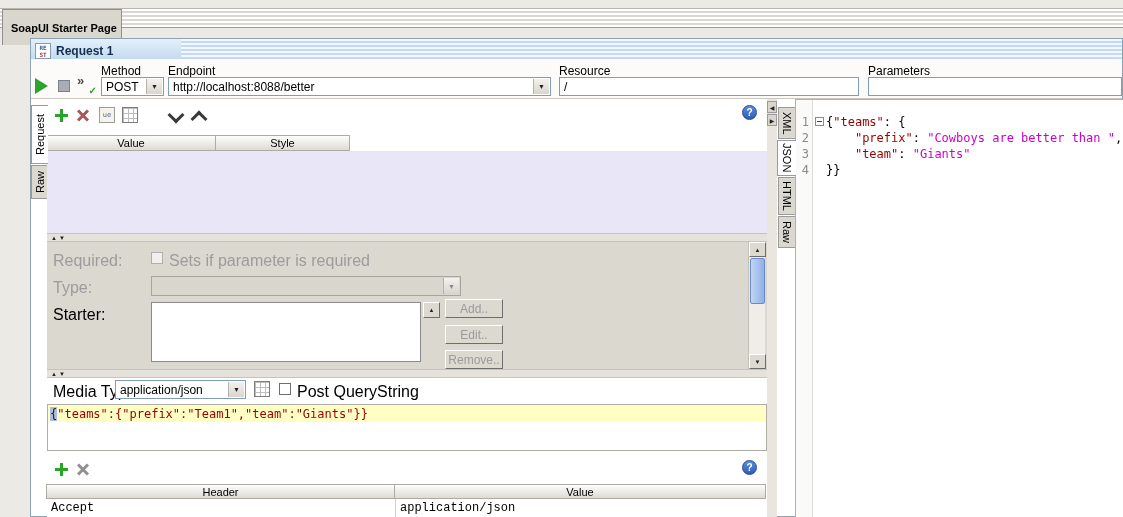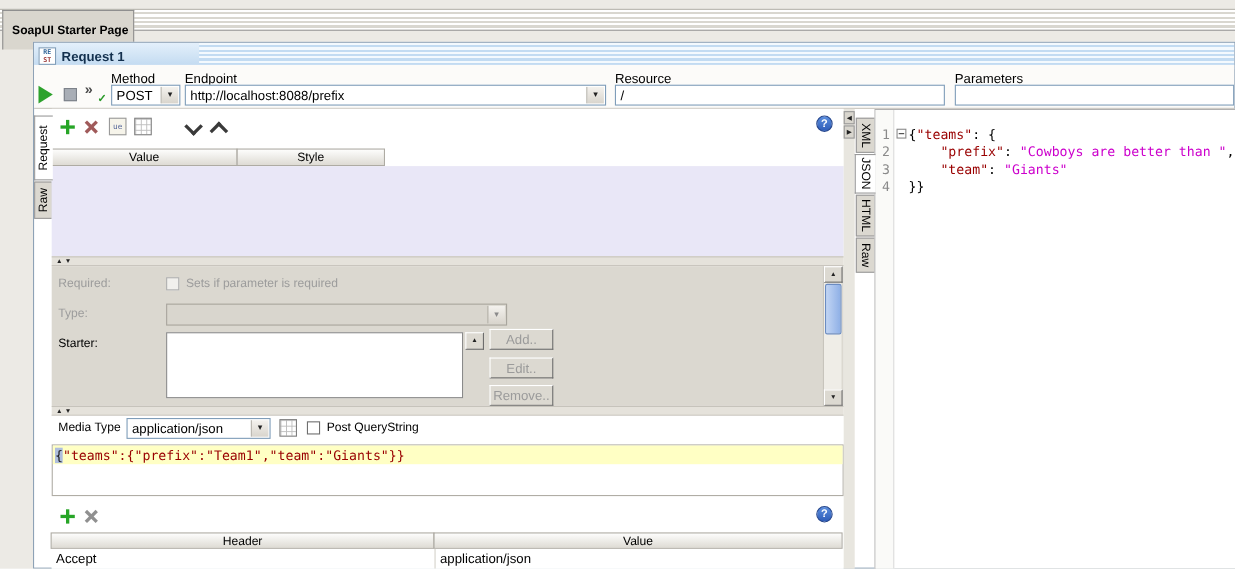--- a/index.html
+++ b/index.html
@@ -95,21 +95,21 @@
   .ptable-head { position:absolute; top:36px; left:0; height:16px; display:flex; }
   .th { background:linear-gradient(#fdfdfc,#dedbd4); border:1px solid #aeaba3;
     margin-left:-1px; font-size:11px; display:flex; align-items:center; justify-content:center; }
   .ptable-body { position:absolute; top:52px; left:0; width:720px; height:82px; background:#e9e7f7; }
 
   .msplit { position:absolute; left:0; width:720px; height:9px; background:#e5e2db;
     border-top:1px solid #c6c3bb; border-bottom:1px solid #c6c3bb; font-size:6px; color:#222;
     display:flex; align-items:center; gap:2px; padding-left:4px; line-height:6px; }
 
   .pform { position:absolute; top:143px; left:0; width:720px; height:127px; background:#dbd8d0; }
-  .flabel { position:absolute; font-size:11px; }
+  .flabel { position:absolute; font-size:16px; }
   .dim { color:#9c9c9c; }
   .cb { position:absolute; width:12px; height:12px; background:#fff; border:1px solid #6f6f6f; }
   .cb.dis { border-color:#aeaeae; background:#f1f0ed; }
   .listbox { position:absolute; background:#fff; border:1px solid #8a8a8a; }
   .btn { position:absolute; background:#dcd9d1; border:1px solid;
     border-color:#ffffff #6d6d6d #6d6d6d #ffffff; font-size:12px; color:#9b9b9b;
     display:flex; align-items:center; justify-content:center; }
   .sq-btn { position:absolute; width:17px; height:16px; background:#dcd9d1; border:1px solid;
     border-color:#ffffff #6d6d6d #6d6d6d #ffffff; font-size:6px; color:#222;
     display:flex; align-items:center; justify-content:center; }
@@ -123,21 +123,21 @@
 
   .media-row { position:absolute; top:279px; left:0; width:720px; height:24px; background:#fff; }
 
   .body-edit { position:absolute; top:305px; left:0; width:720px; height:47px; background:#fff; border:1px solid #b0ada5; }
   .body-line { height:17px; background:#ffffc4; font:12px "DejaVu Sans Mono", monospace;
     color:#990000; padding-left:2px; white-space:pre; display:flex; align-items:center; }
   .body-line .selch { background:#aebedd; color:#1a1a1a; }
 
   .htoolbar { position:absolute; top:355px; left:0; width:720px; height:30px; background:#fff; }
   .htable-head { position:absolute; top:385px; left:0; height:15px; display:flex; }
-  .hrow { position:absolute; top:400px; left:0; width:720px; height:18px; background:#fff; display:flex; font-size:12px; }
+  .hrow { position:absolute; top:400px; left:0; width:720px; height:18px; background:#fff; display:flex; font-size:12px;font-family:Liberation Mono, monospace; }
   .hrow .cell { padding:2px 0 0 4px; border-right:1px solid #d5d2ca; overflow:hidden; white-space:nowrap; }
 
   
   .vsplit { position:absolute; left:736px; top:60px; width:10px; height:419px; background:#e8e6df; }
   .vsplit .sbtn { position:absolute; left:0; width:10px; height:12px; background:#d9d6ce; border:1px solid #9a9a9a;
     font-size:6px; color:#222; display:flex; align-items:center; justify-content:center; }
 
   
   .editor { position:absolute; left:764px; top:60px; width:329px; height:419px; background:#fff;
     border:1px solid #b0b0b0; }
@@ -182,21 +182,21 @@
     </div>
 
     <span class="tb-label" style="left:70px">Method</span>
     <div class="fld combo" style="left:70px; width:63px;">
       <span>POST</span>
       <span class="combo-arrow">▼</span>
     </div>
 
     <span class="tb-label" style="left:137px">Endpoint</span>
     <div class="fld combo" style="left:137px; width:383px;">
-      <span>http://localhost:8088/prefix</span>
+      <span>http://localhost:8088/better</span>
       <span class="combo-arrow">▼</span>
     </div>
 
     <span class="tb-label" style="left:528px">Resource</span>
     <div class="fld" style="left:528px; width:300px;">
       <span>/</span>
     </div>
 
     <span class="tb-label" style="left:837px">Parameters</span>
     <div class="fld" style="left:837px; width:254px;">

